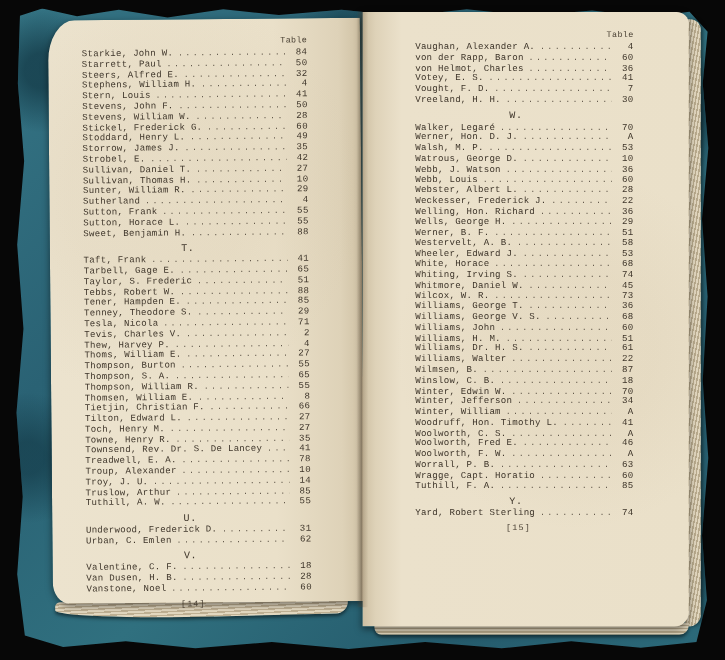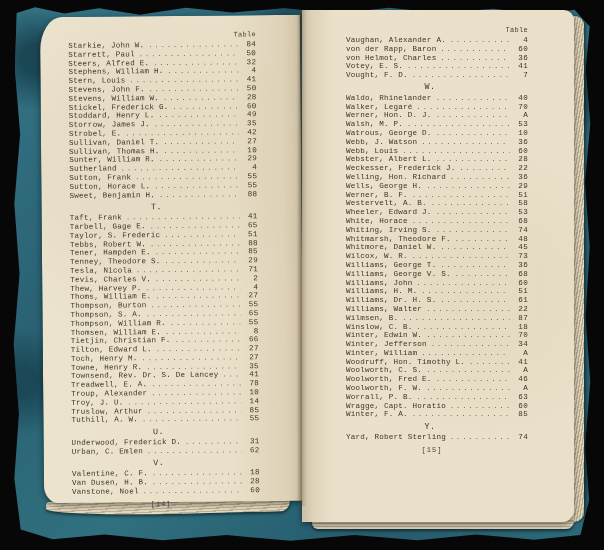--- a/index.html
+++ b/index.html
@@ -387,27 +387,27 @@
           <div class="row">
             <span class="nm">Votey, E. S.</span>
             <span class="dots"></span>
             <span class="vl">41</span>
           </div>
           <div class="row">
             <span class="nm">Vought, F. D.</span>
             <span class="dots"></span>
             <span class="vl">7</span>
           </div>
+          <div class="row">
+            <span class="nm">Vreeland, H. H.</span>
+            <span class="dots"></span>
+            <span class="vl">30</span>
+          </div>
           <div class="sec">W.</div>
           <div class="row">
-            <span class="nm">Waldo, Rhinelander</span>
-            <span class="dots"></span>
-            <span class="vl">40</span>
-          </div>
-          <div class="row">
             <span class="nm">Walker, Legaré</span>
             <span class="dots"></span>
             <span class="vl">70</span>
           </div>
           <div class="row">
             <span class="nm">Werner, Hon. D. J.</span>
             <span class="dots"></span>
             <span class="vl">A</span>
           </div>
           <div class="row">
@@ -469,25 +469,20 @@
             <span class="nm">White, Horace</span>
             <span class="dots"></span>
             <span class="vl">68</span>
           </div>
           <div class="row">
             <span class="nm">Whiting, Irving S.</span>
             <span class="dots"></span>
             <span class="vl">74</span>
           </div>
           <div class="row">
-            <span class="nm">Whitmarsh, Theodore F.</span>
-            <span class="dots"></span>
-            <span class="vl">48</span>
-          </div>
-          <div class="row">
             <span class="nm">Whitmore, Daniel W.</span>
             <span class="dots"></span>
             <span class="vl">45</span>
           </div>
           <div class="row">
             <span class="nm">Wilcox, W. R.</span>
             <span class="dots"></span>
             <span class="vl">73</span>
           </div>
           <div class="row">
@@ -569,21 +564,21 @@
             <span class="nm">Worrall, P. B.</span>
             <span class="dots"></span>
             <span class="vl">63</span>
           </div>
           <div class="row">
             <span class="nm">Wragge, Capt. Horatio</span>
             <span class="dots"></span>
             <span class="vl">60</span>
           </div>
           <div class="row">
-            <span class="nm">Winter, F. A.</span>
+            <span class="nm">Tuthill, F. A.</span>
             <span class="dots"></span>
             <span class="vl">85</span>
           </div>
           <div class="sec">Y.</div>
           <div class="row">
             <span class="nm">Yard, Robert Sterling</span>
             <span class="dots"></span>
             <span class="vl">74</span>
           </div>
         </div>

